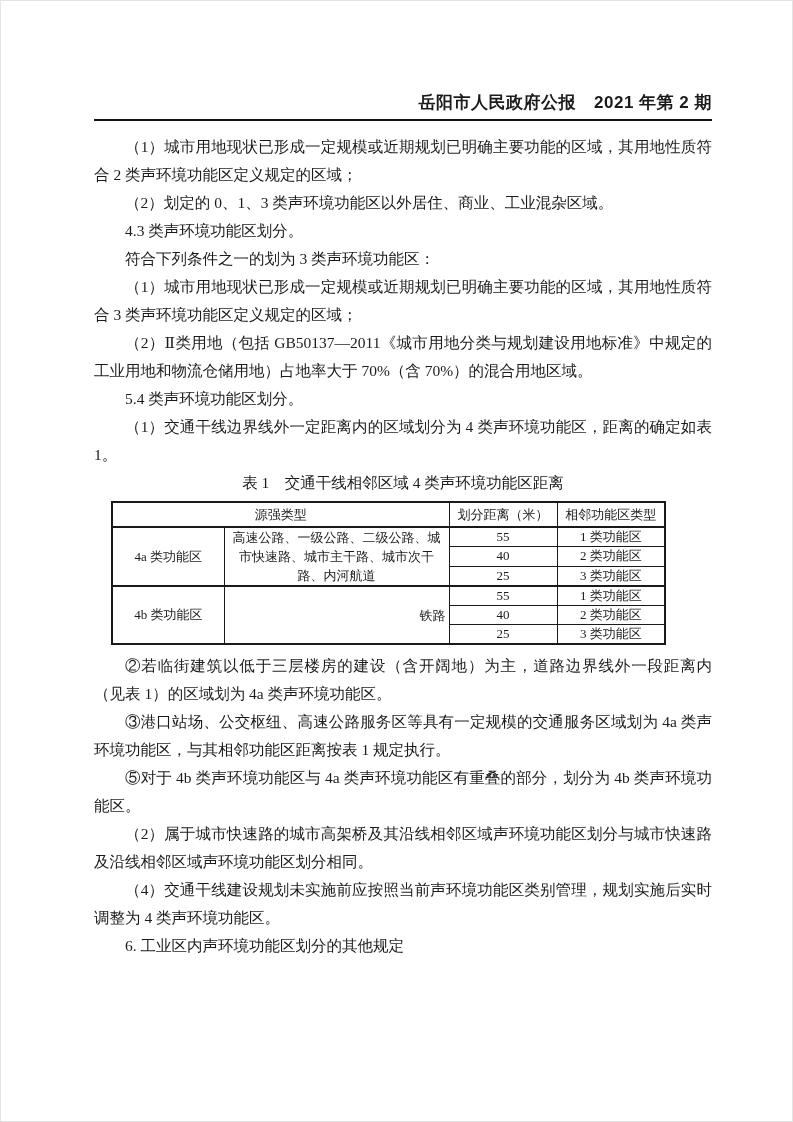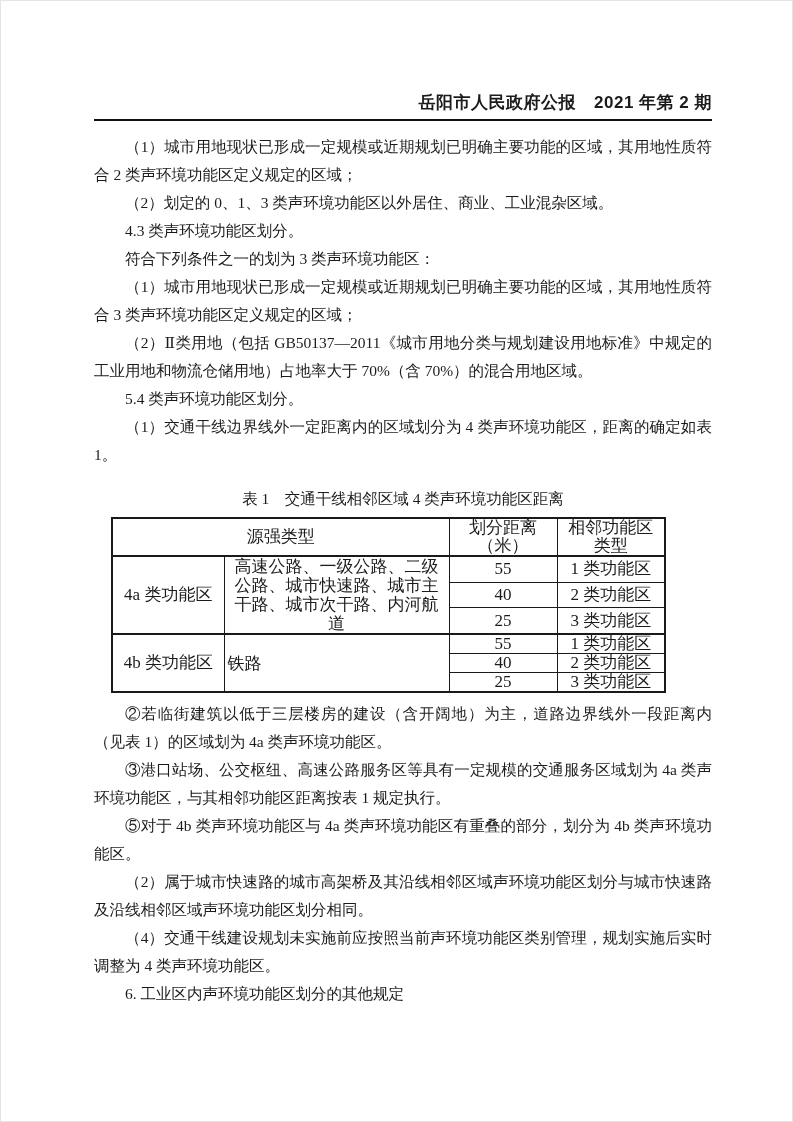--- a/index.html
+++ b/index.html
@@ -12,35 +12,35 @@
   }
   .page{ padding:92px 80px 0 93px; }
   .page-header{
     display:flex; justify-content:flex-end; align-items:flex-start; gap:18px;
     font-family:"Liberation Sans","DejaVu Sans",sans-serif;
     font-weight:bold; font-size:17px; line-height:20px; letter-spacing:0.5px;
   }
   .header-rule{ height:2px; background:var(--rule); margin-top:6px; }
   .content{ margin-top:12px; font-size:15.5px; line-height:28px; text-align:justify; }
   .para{ text-indent:2em; margin:0; }
-  .table-caption{ text-align:center; text-indent:0; line-height:28px;margin-top:16px; }
+  .table-caption{ text-align:center; text-indent:0; line-height:28px; }
   table.dist-table{
     width:553px; margin:4px 0 7px 17px;
     border-collapse:collapse; table-layout:fixed;
-    font-size:17px; line-height:18px;
+    font-size:13px; line-height:18px;
   }
   table.dist-table th, table.dist-table td{
     border:1px solid var(--tborder); font-weight:normal;
     text-align:center; vertical-align:middle; padding:0 3px;
   }
   table.dist-table{ border:2px solid var(--tborder); }
   table.dist-table thead th{ height:25px; border-bottom:2px solid var(--tborder); }
   table.dist-table tbody td{ height:18px; }
   td.source-cell{ text-align:left; padding:1px 2px 1px 5px; line-height:19px; }
-  td.source-cell.center{ text-align:left;margin-left:17px; }
+  td.source-cell.center{ text-align:right;margin-left:17px; }
   tr.group-start td{ border-top:2px solid var(--tborder); }
   .paras-after{ margin-top:2px; }
 </style>
 </head>
 <body>
 
 <div class="sheet">
   <div class="page">
 
     <header class="page-header">

